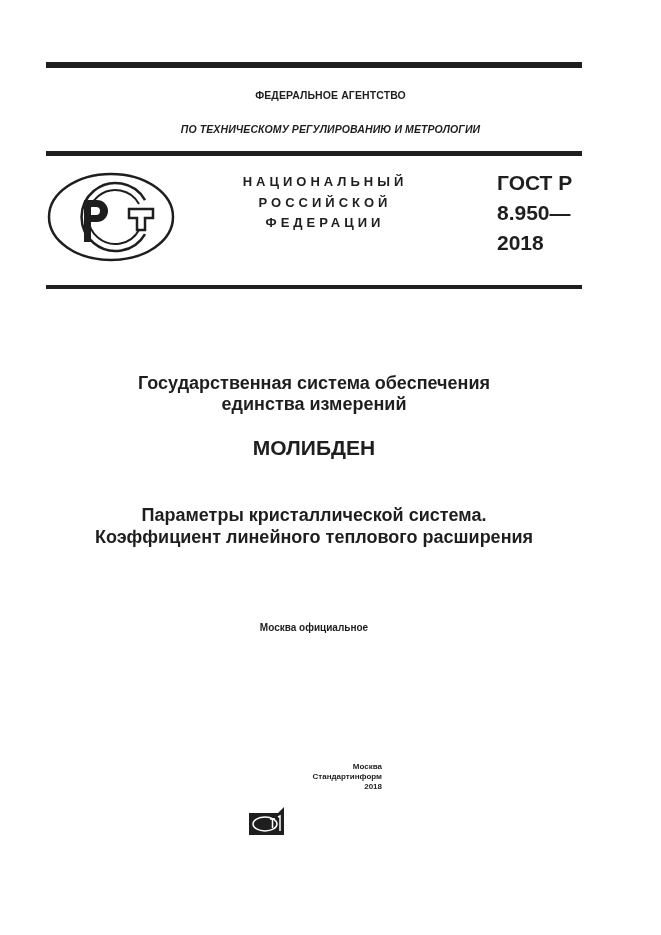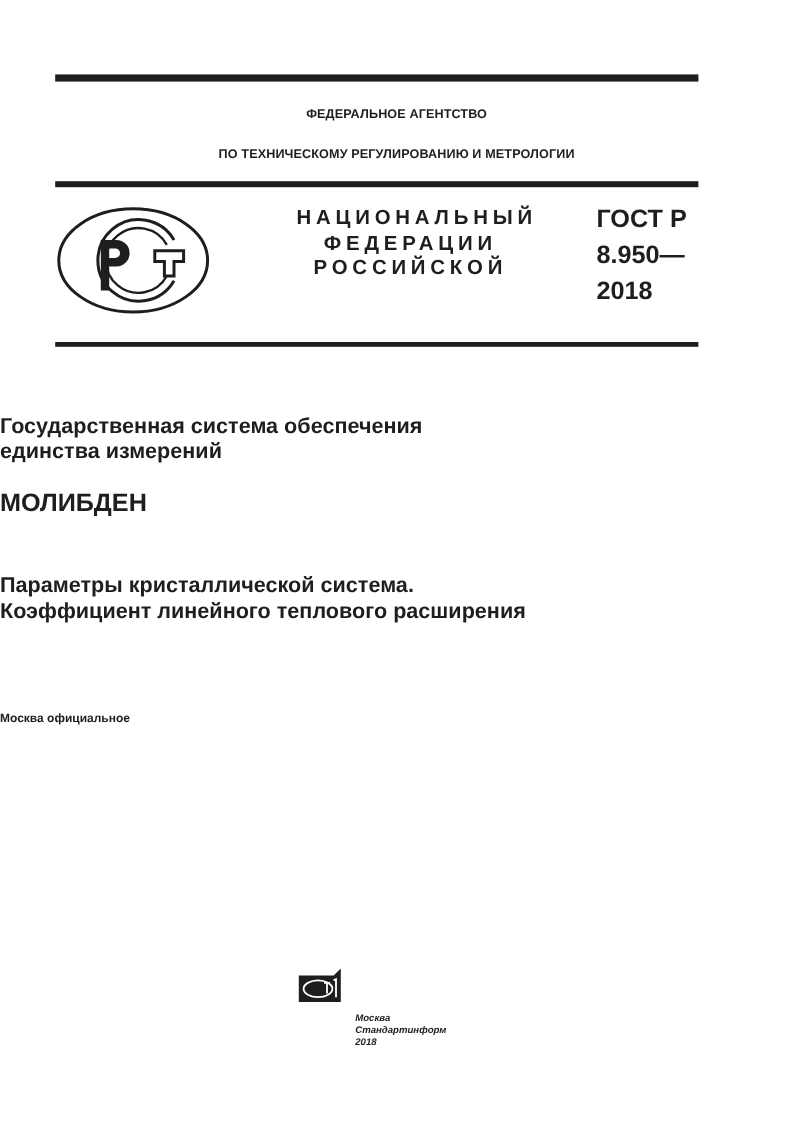--- a/index.html
+++ b/index.html
@@ -5,34 +5,34 @@
     html, body { margin: 0; padding: 0; background: #ffffff; }
     body { width: 661px; height: 935px; position: relative; overflow: hidden;
            font-family: "Liberation Sans", sans-serif; color: #1e1e1e; }
     .rule { position: absolute; left: 46px; width: 536px; background: #1e1e1e; }
     .rule-1 { top: 62px; height: 6px; }
     .rule-2 { top: 151px; height: 5px; }
     .rule-3 { top: 285px; height: 4px; }
     .agency { position: absolute; left: 0; width: 661px; text-align: center;
               font-weight: bold; font-size: 10.5px; letter-spacing: 0.1px; }
     .agency-1 { top: 89px; }
-    .agency-2 { top: 123px; }
+    .agency-2 { top: 123px; font-style: italic; }
     .logo { position: absolute; left: 47px; top: 172px; width: 128px; height: 90px; }
-    .nat { position: absolute; left: 247px; top: 172px; width: 190px; text-align: center;
-           font-weight: bold; font-size: 17px; letter-spacing: 4px; line-height: 20.5px; }
+    .nat { position: absolute; left: 230px; top: 172px; width: 190px; text-align: center;
+           font-weight: bold; font-size: 13px; letter-spacing: 4px; line-height: 20.5px; }
     .gost { position: absolute; left: 497px; top: 168px; font-weight: bold;
             font-size: 21px; line-height: 30px; }
-    .center-block { position: absolute; left: 0; width: 628px; font-weight: bold; }
+    .center-block { position: absolute; left: 0; width: 628px; text-align: center; font-weight: bold; margin-top: 28px; }
     .sys { top: 345px; font-size: 18px; line-height: 21px; }
     .title { top: 407px; font-size: 21px; line-height: 26px; }
     .sub { top: 476px; font-size: 18px; line-height: 22px; }
     .edition { top: 594px; font-size: 10px; }
     .pub-logo { position: absolute; left: 248px; top: 806px; width: 38px; height: 30px; }
-    .pub { position: absolute; left: 296px; top: 844px; width: 86px; text-align: left;
-           font-weight: bold; font-size: 8px; line-height: 10px; font-style: italic; }
+    .pub { position: absolute; left: 296px; top: 762px; width: 86px; text-align: right;
+           font-weight: bold; font-size: 8px; line-height: 10px; }
   </style>
 </head>
 <body>
 
 <div class="rule rule-1"></div>
 <div class="agency agency-1">ФЕДЕРАЛЬНОЕ АГЕНТСТВО</div>
 <div class="agency agency-2">ПО ТЕХНИЧЕСКОМУ РЕГУЛИРОВАНИЮ И МЕТРОЛОГИИ</div>
 <div class="rule rule-2"></div>
 
 <div class="logo">
@@ -43,22 +43,22 @@
     <path d="M92 32 A27 27 0 1 0 92 58" fill="none" stroke="#1e1e1e" stroke-width="2"></path>
 
     <path d="M37 70 L37 28 L50 28 A11 11 0 0 1 50 50 L44 50 L44 70 Z M44 35 L44 43 L49 43 A4 4 0 0 0 49 35 Z" fill="#1e1e1e" fill-rule="evenodd"></path>
 
     <path d="M82 37 L106 37 L106 46 L98 46 L98 58 L90 58 L90 46 L82 46 Z" fill="none" stroke="#1e1e1e" stroke-width="2.5"></path>
   </svg>
 </div>
 
 <div class="nat">
   <div>НАЦИОНАЛЬНЫЙ</div>
+  <div>РОССИЙСКОЙ</div>
   <div>ФЕДЕРАЦИИ</div>
-  <div>РОССИЙСКОЙ</div>
 </div>
 
 <div class="gost">
   <div>ГОСТ Р</div>
   <div>8.950—</div>
   <div>2018</div>
 </div>
 
 <div class="rule rule-3"></div>
 

